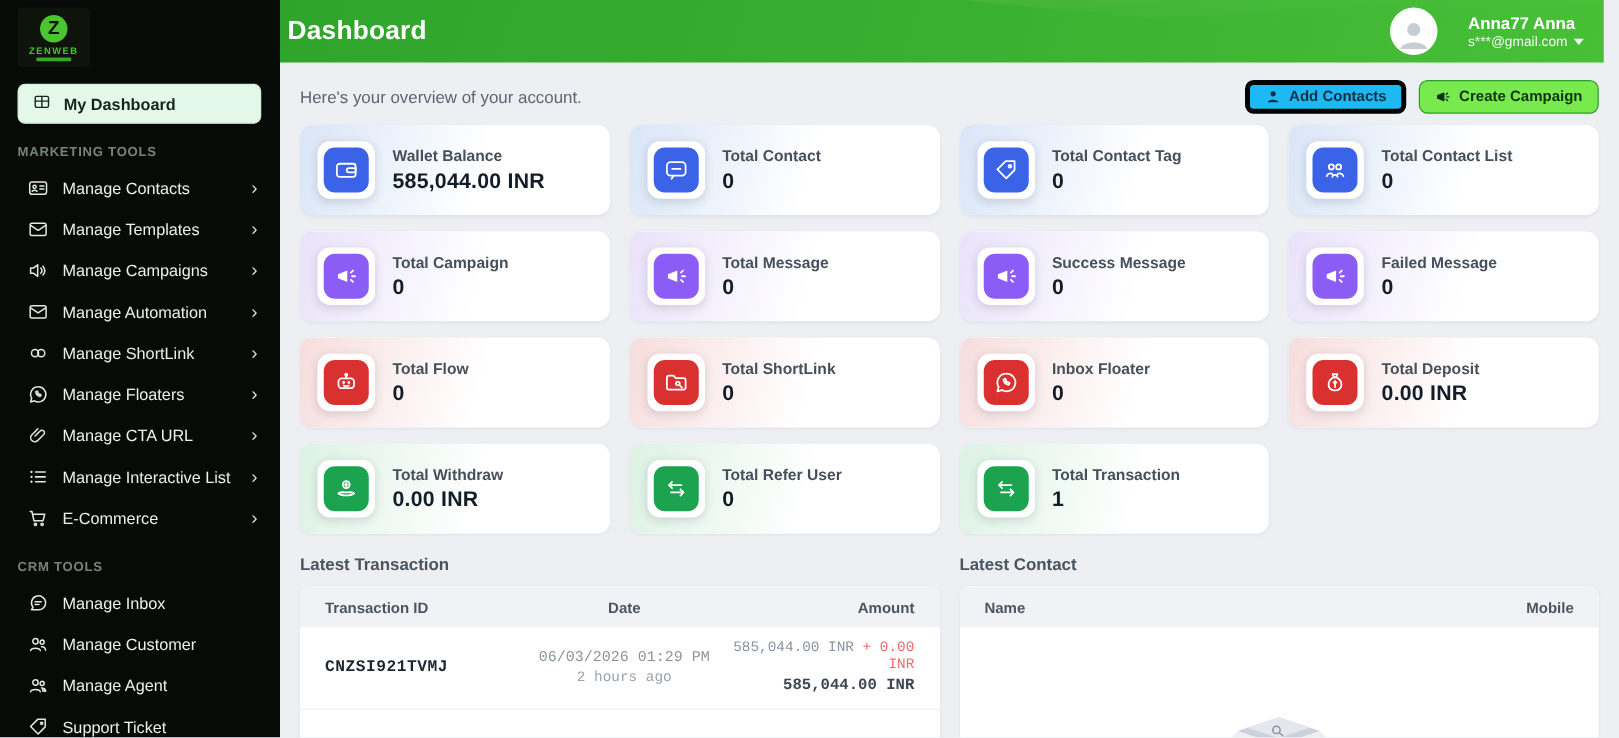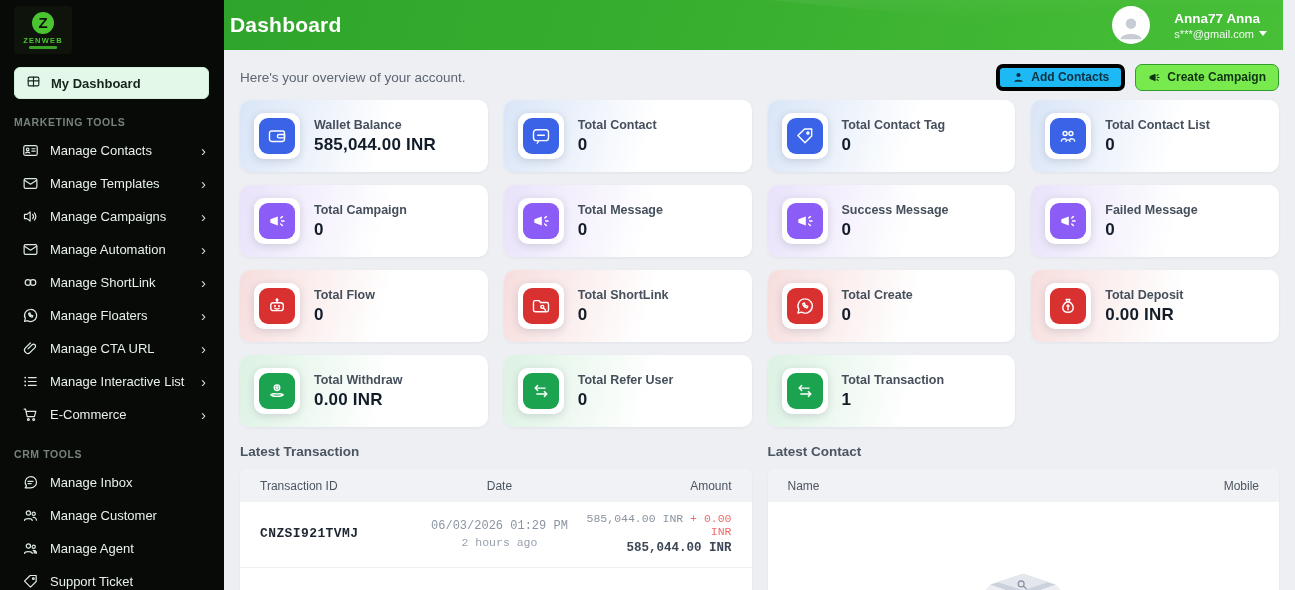--- a/index.html
+++ b/index.html
@@ -71,21 +71,21 @@
   .stat-text { position:relative; }
   .stat-label { font-size:12.5px; color:#46505c; font-weight:bold; margin-bottom:3px; }
   .stat-value { font-size:17px; color:#131d29; font-weight:bold; letter-spacing:.2px; }
   .stat-value.muted { font-size:13px; color:#8d97a3; font-weight:normal; }
 
   
   .tables-row { margin-top:15px; display:grid; grid-template-columns:1fr 1fr; gap:16px; }
   .tbl-title { color:#4b5560; font-size:13.5px; font-weight:bold; margin:2px 0 10px; }
   .tbl-card { background:#fff; border-radius:8px; height:175px; overflow:hidden; box-shadow:0 1px 3px rgba(25,35,55,.05); }
   .tbl-head { display:flex; align-items:center; background:#f1f2f6; height:33px; padding:0 20px;
-              font-size:12px; color:#4b5560; font-weight:normal; }
+              font-size:12px; color:#4b5560; font-weight:bold; }
   .c1 { flex:1.05; text-align:left; }
   .c2 { flex:1.15; text-align:center; }
   .c3 { flex:1; text-align:right; }
   .tx-row { display:flex; align-items:center; padding:10px 20px 12px; border-bottom:1px solid #eff0f3;font-family:Liberation Mono, monospace; }
   .tx-id { font-size:13px; font-weight:bold; color:#1d2631; letter-spacing:.4px; }
   .tx-date-1 { font-size:12px; color:#8b94a1; }
   .tx-date-2 { font-size:11.5px; color:#99a2ae; margin-top:3px; }
   .tx-amt-1 { font-size:11.5px; color:#8b94a1; }
   .tx-amt-1 .red { color:#f26a6a; }
   .tx-amt-2 { font-size:12.5px; font-weight:bold; color:#3c4654; margin-top:3px; }
@@ -440,21 +440,21 @@
       <div class="stat-card" style="--accent: #d93030; --tint: #f7dddd;">
         <div class="icon-wrap">
           <div class="icon-box">
             <svg viewBox="0 0 24 24" fill="none" stroke="currentColor" stroke-width="1.7" stroke-linecap="round" stroke-linejoin="round">
               <path d="M12 3.5a8.5 8.5 0 00-7.3 12.8L3.5 20.5l4.4-1.2A8.5 8.5 0 1012 3.5z"></path>
               <path d="M9.3 9.3c.4 2.6 2.4 4.6 5 5l1-1.8-1.9-.9-.9.6a4.8 4.8 0 01-1.1-1.1l.6-.9-.9-1.9z"></path>
             </svg>
           </div>
         </div>
         <div class="stat-text">
-          <div class="stat-label">Total Create</div>
+          <div class="stat-label">Inbox Floater</div>
           <div class="stat-value">0</div>
         </div>
       </div>
       <div class="stat-card" style="--accent: #d93030; --tint: #f7dddd;">
         <div class="icon-wrap">
           <div class="icon-box">
             <svg viewBox="0 0 24 24" fill="none" stroke="currentColor" stroke-width="1.7" stroke-linecap="round" stroke-linejoin="round">
               <path d="M9.7 4h4.6l-1.3 3h-2z"></path>
               <path d="M10.5 7h3c3 1.8 4.7 4.2 4.7 7a5.3 5.3 0 01-5.3 5.5h-1.8A5.3 5.3 0 015.8 14c0-2.8 1.7-5.2 4.7-7z"></path>
               <path d="M12 10.5v6M10.6 12h2.8"></path>

